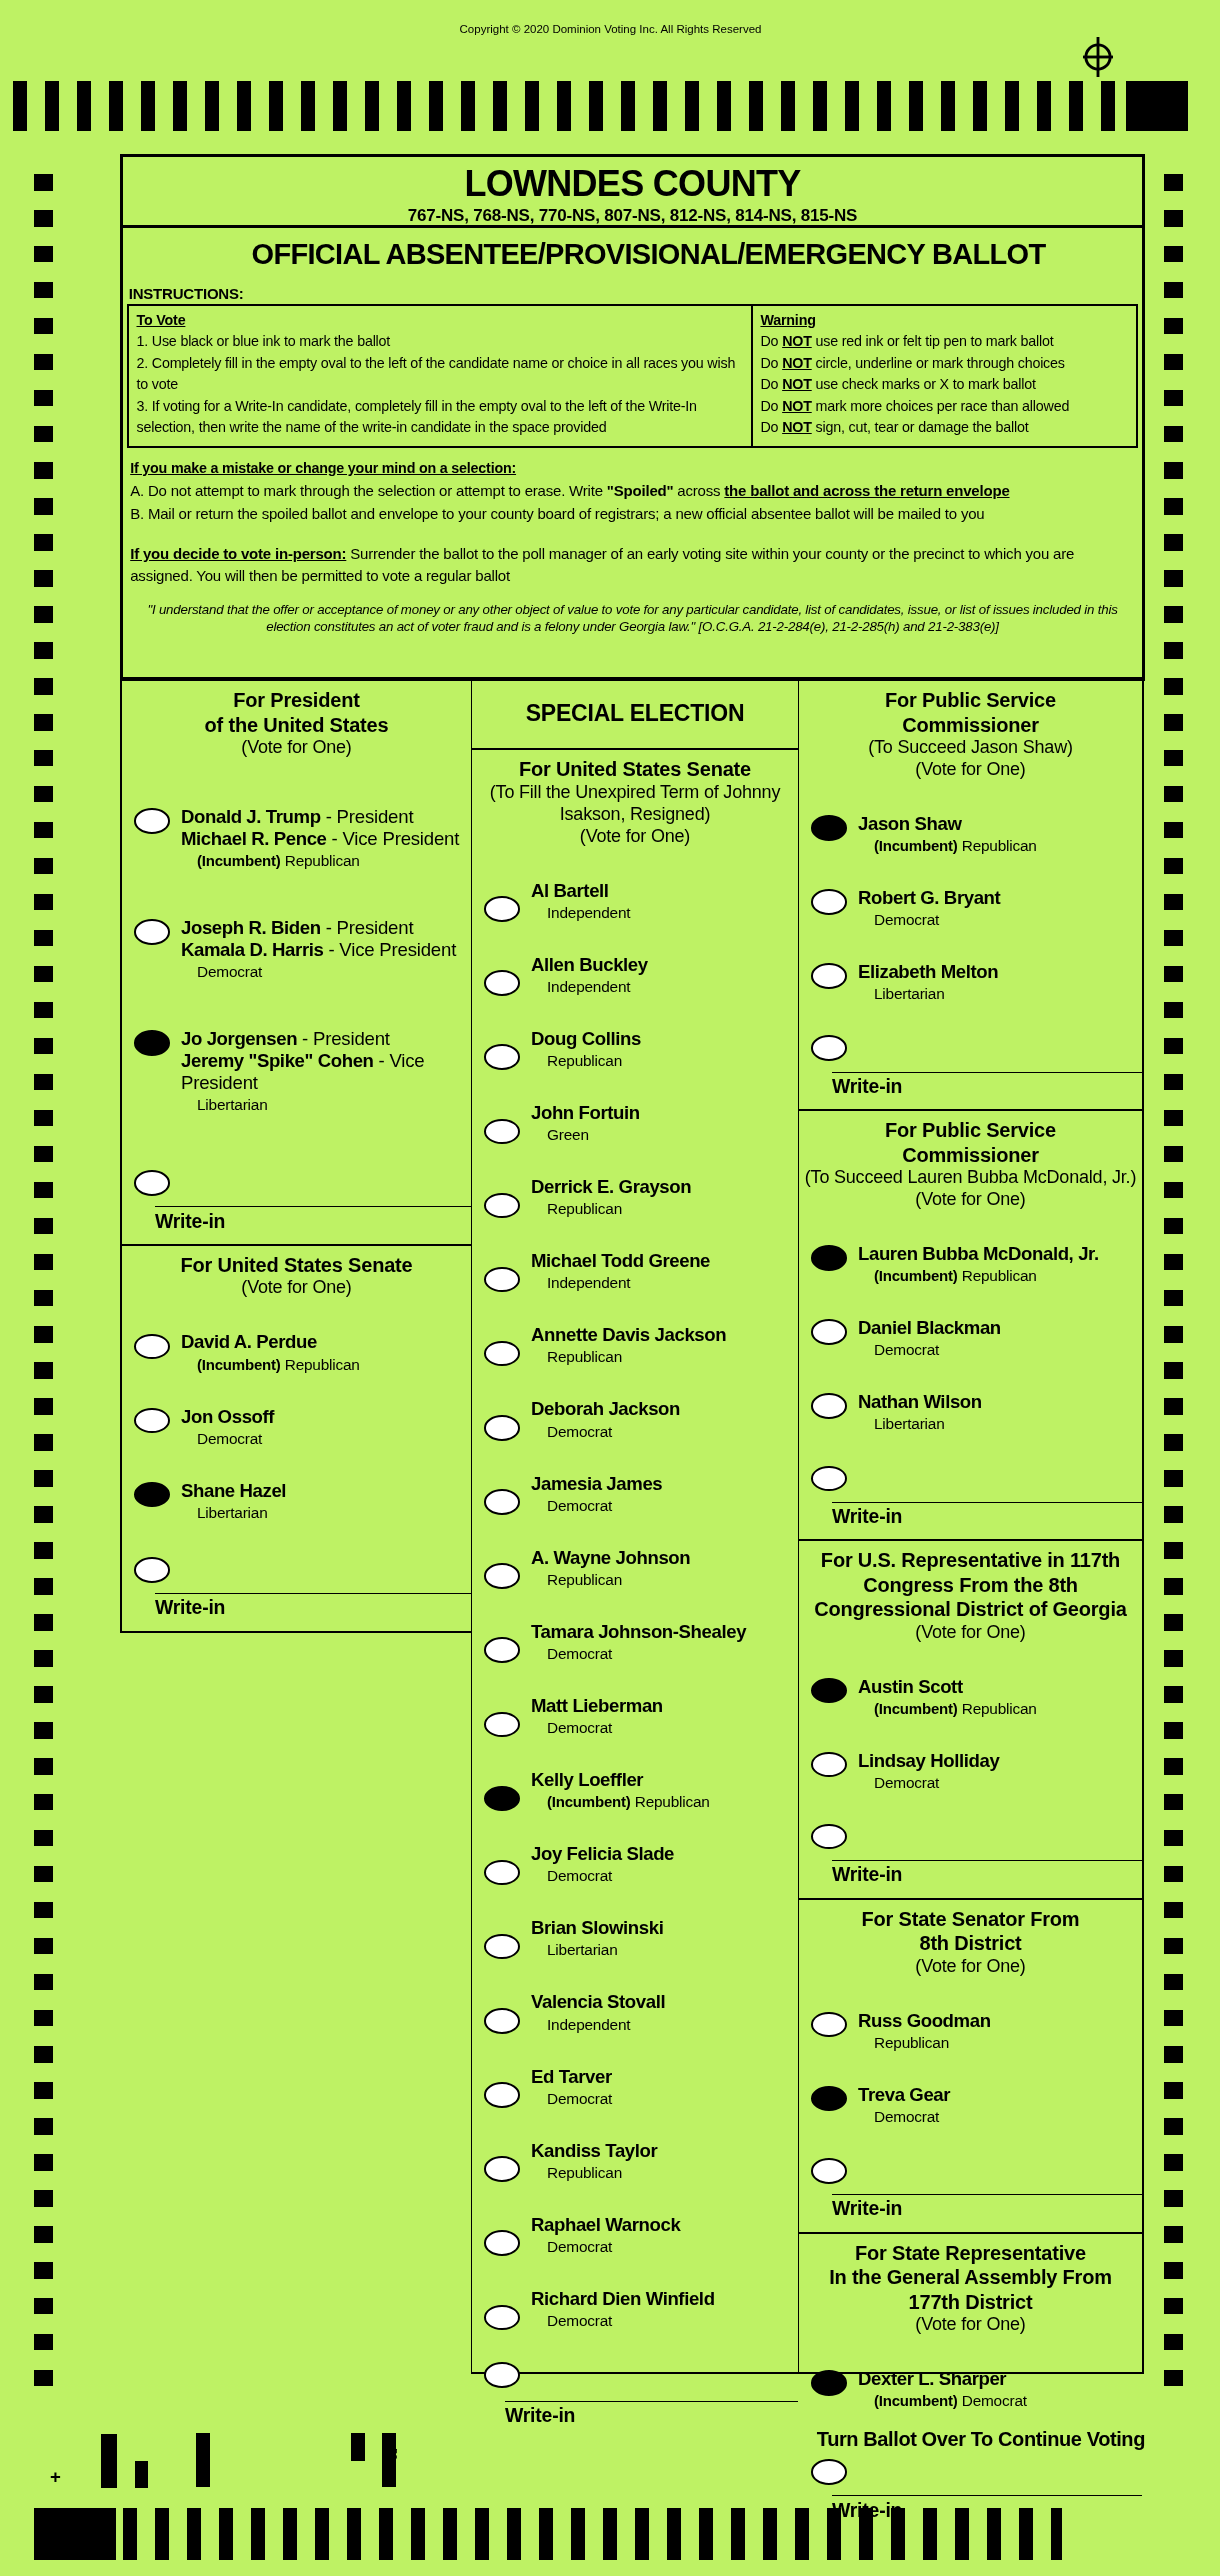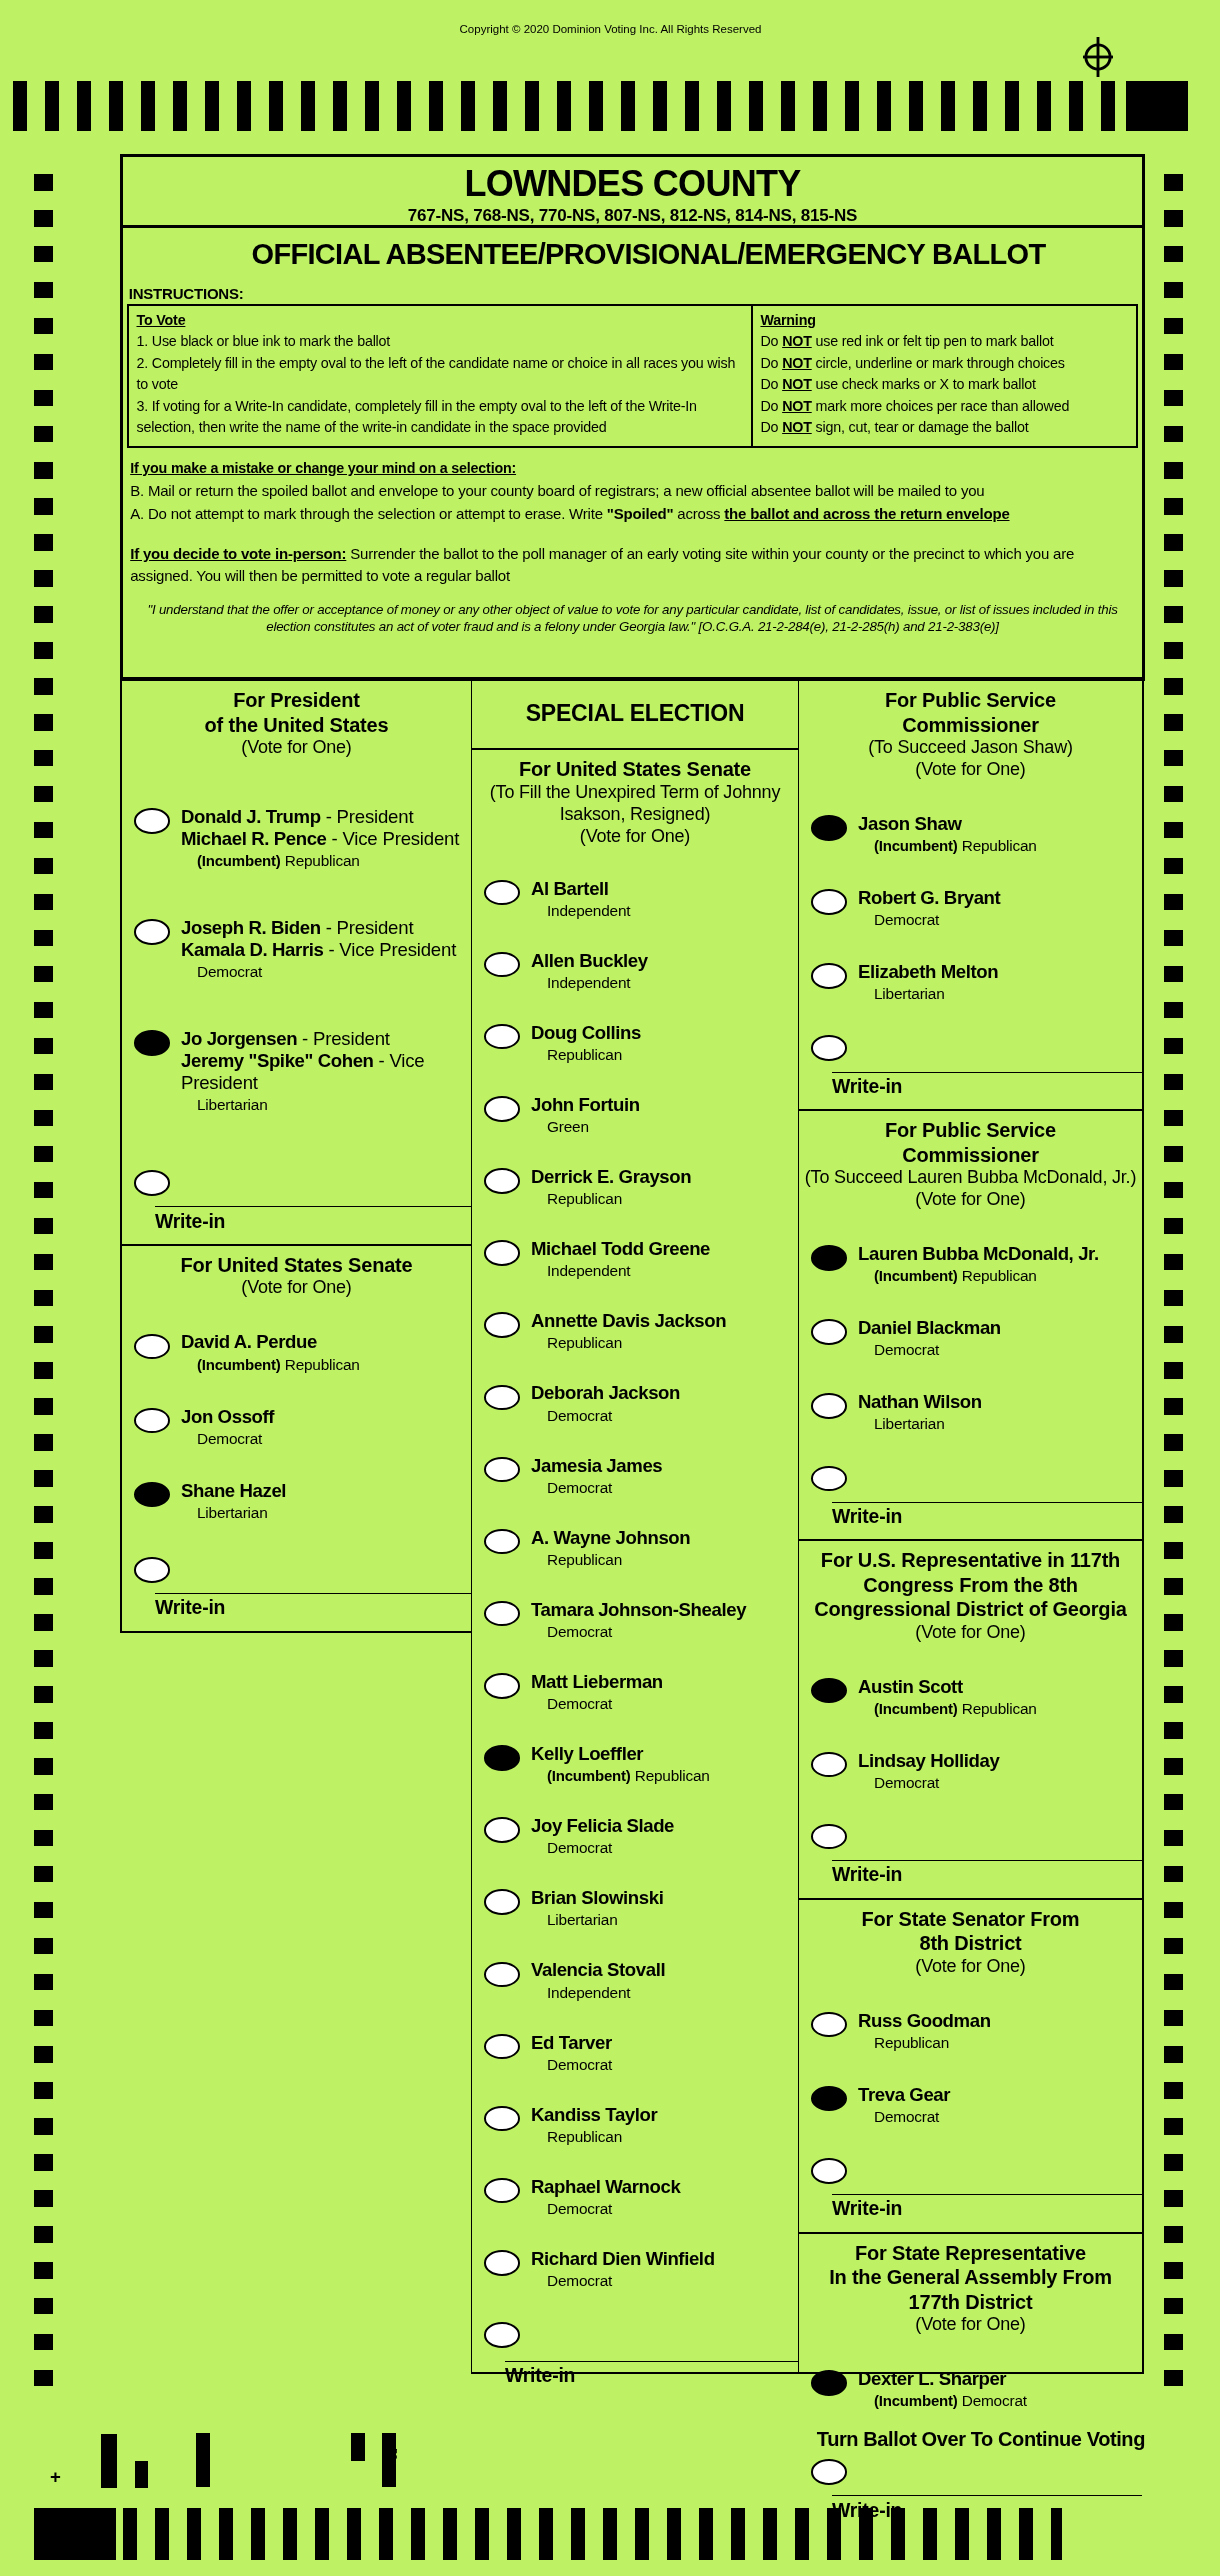--- a/index.html
+++ b/index.html
@@ -67,21 +67,21 @@
   .cparty{font-size:15.4px;padding-left:16px;margin-top:2.2px;}
   .cparty b{font-size:15px;}
   .ovalrow{margin:30px 0 0 11.5px;}
   .wline{margin:8.6px 0 0 33px;border-top:1.4px solid #000;padding:2.2px 0 1.4px;}
   .wlabel{font-size:19.4px;font-weight:bold;}
   
   .col-left .race-0 .cand{margin-top:47px;}
   .col-left .race-0 .cand:first-of-type{margin-top:33px;}
   .col-left .race-0 .ovalrow{margin-top:54px;}
   .col-left .race-1 .ovalrow{margin-top:33px;}
-  .col-mid .race-0 .cand{margin-top:30px;}
+  .col-mid .race-0 .cand{align-items:flex-end;}
   .col-mid .race-0 .cand:first-of-type{margin-top:23px;}
   .col-mid .wline{margin-top:11.5px;}
   .col-right .race-4 .ovalrow{margin-top:47px;}
 
   
   .turn-over{position:absolute;left:645px;top:2428px;width:500px;text-align:right;font-size:20px;font-weight:bold;letter-spacing:-0.4px;}
 </style>
 </head>
 <body>
 
@@ -119,22 +119,22 @@
             <div><span>Do</span> <b><u>NOT</u></b> <span>use red ink or felt tip pen to mark ballot</span></div>
             <div><span>Do</span> <b><u>NOT</u></b> <span>circle, underline or mark through choices</span></div>
             <div><span>Do</span> <b><u>NOT</u></b> <span>use check marks or X to mark ballot</span></div>
             <div><span>Do</span> <b><u>NOT</u></b> <span>mark more choices per race than allowed</span></div>
             <div><span>Do</span> <b><u>NOT</u></b> <span>sign, cut, tear or damage the ballot</span></div>
           </div>
       </div>
     </div>
     <div class="mistake">
       <div class="head-u head">If you make a mistake or change your mind on a selection:</div>
+      <div class="mline"><span>A. Do not attempt to mark through the selection or attempt to erase.  Write </span><b>"Spoiled"</b><span> across </span><b class="head-u">the ballot and across the return envelope</b></div>
       <div class="mline">B. Mail or return the spoiled ballot and envelope to your county board of registrars; a new official absentee ballot will be mailed to you</div>
-      <div class="mline"><span>A. Do not attempt to mark through the selection or attempt to erase.  Write </span><b>"Spoiled"</b><span> across </span><b class="head-u">the ballot and across the return envelope</b></div>
       <div class="mline gap"><span class="head-u">If you decide to vote in-person:</span><span>  Surrender the ballot to the poll manager of an early voting site within your county or the precinct to which you are assigned.  You will then be permitted to vote a regular ballot</span></div>
       <div class="legal">"I understand that the offer or acceptance of money or any other object of value to vote for any particular candidate, list of candidates, issue, or list of issues included in this election constitutes an act of voter fraud and is a felony under Georgia law." [O.C.G.A. 21-2-284(e), 21-2-285(h) and 21-2-383(e)]</div>
     </div>
   </div>
 
   <div class="columns-wrap">
     <div class="col col-left" id="col-0">
         <section class="race race-0">
           <div class="rtitle">
             <div class="tl-b">For President</div>

